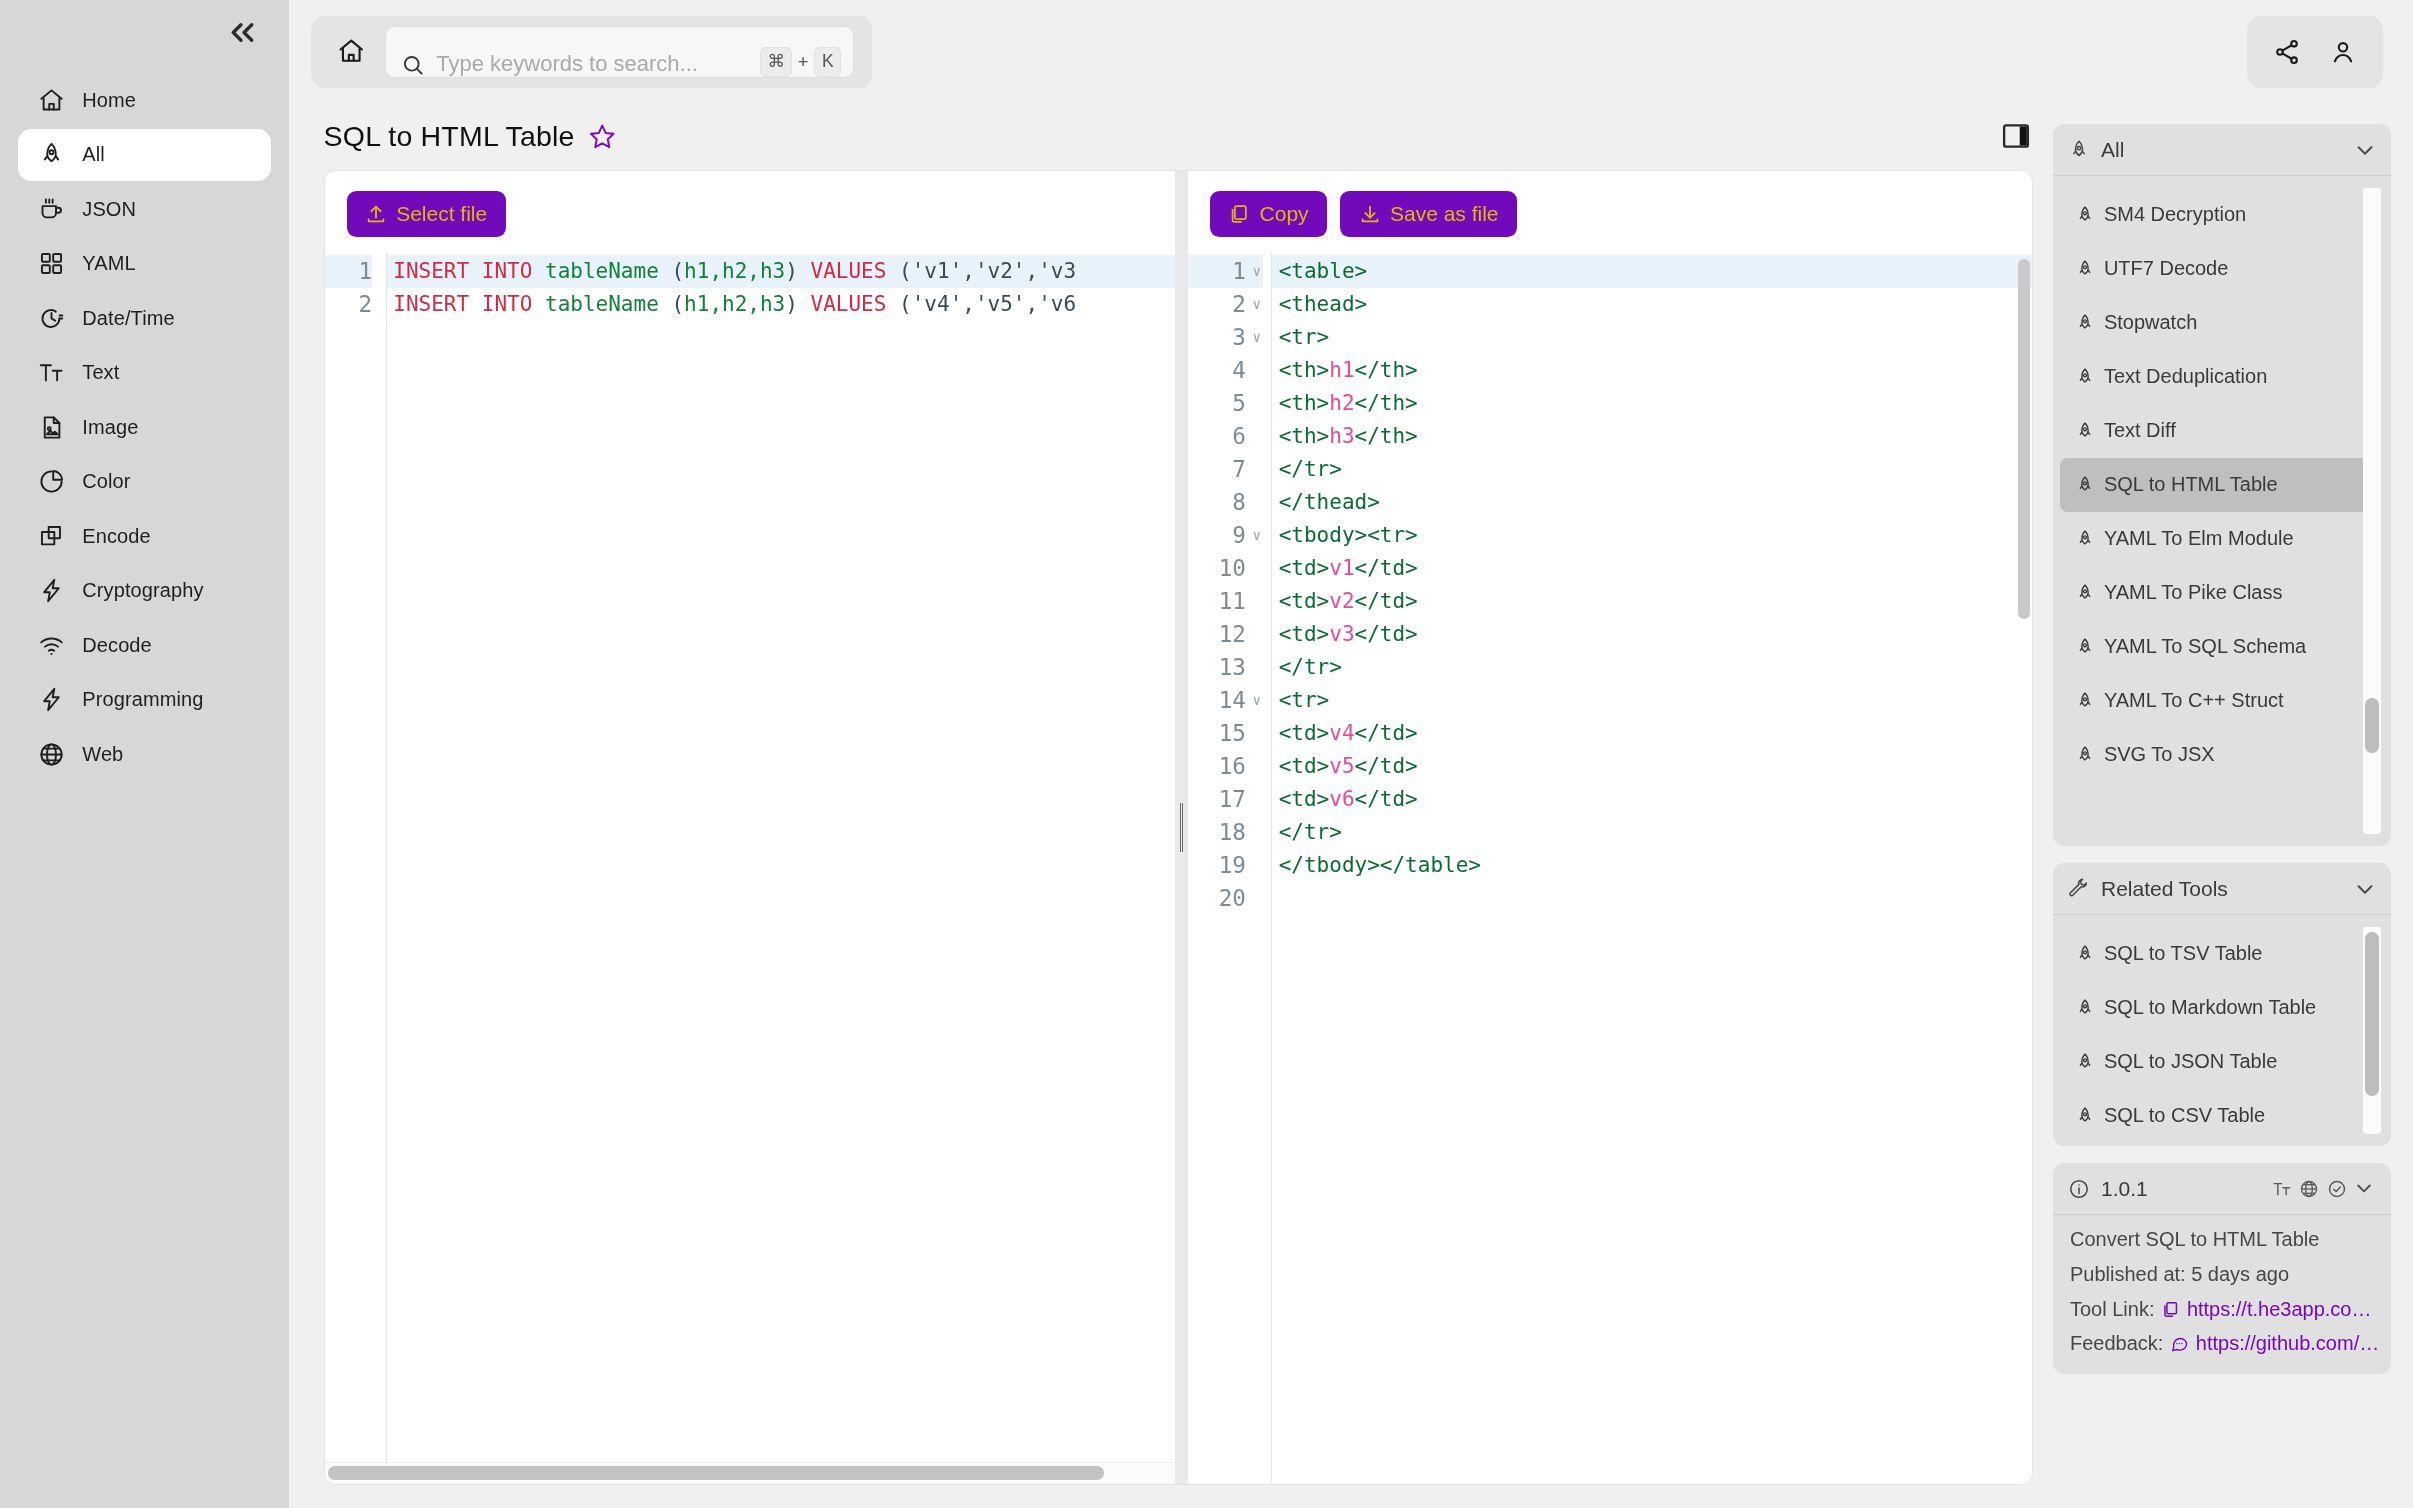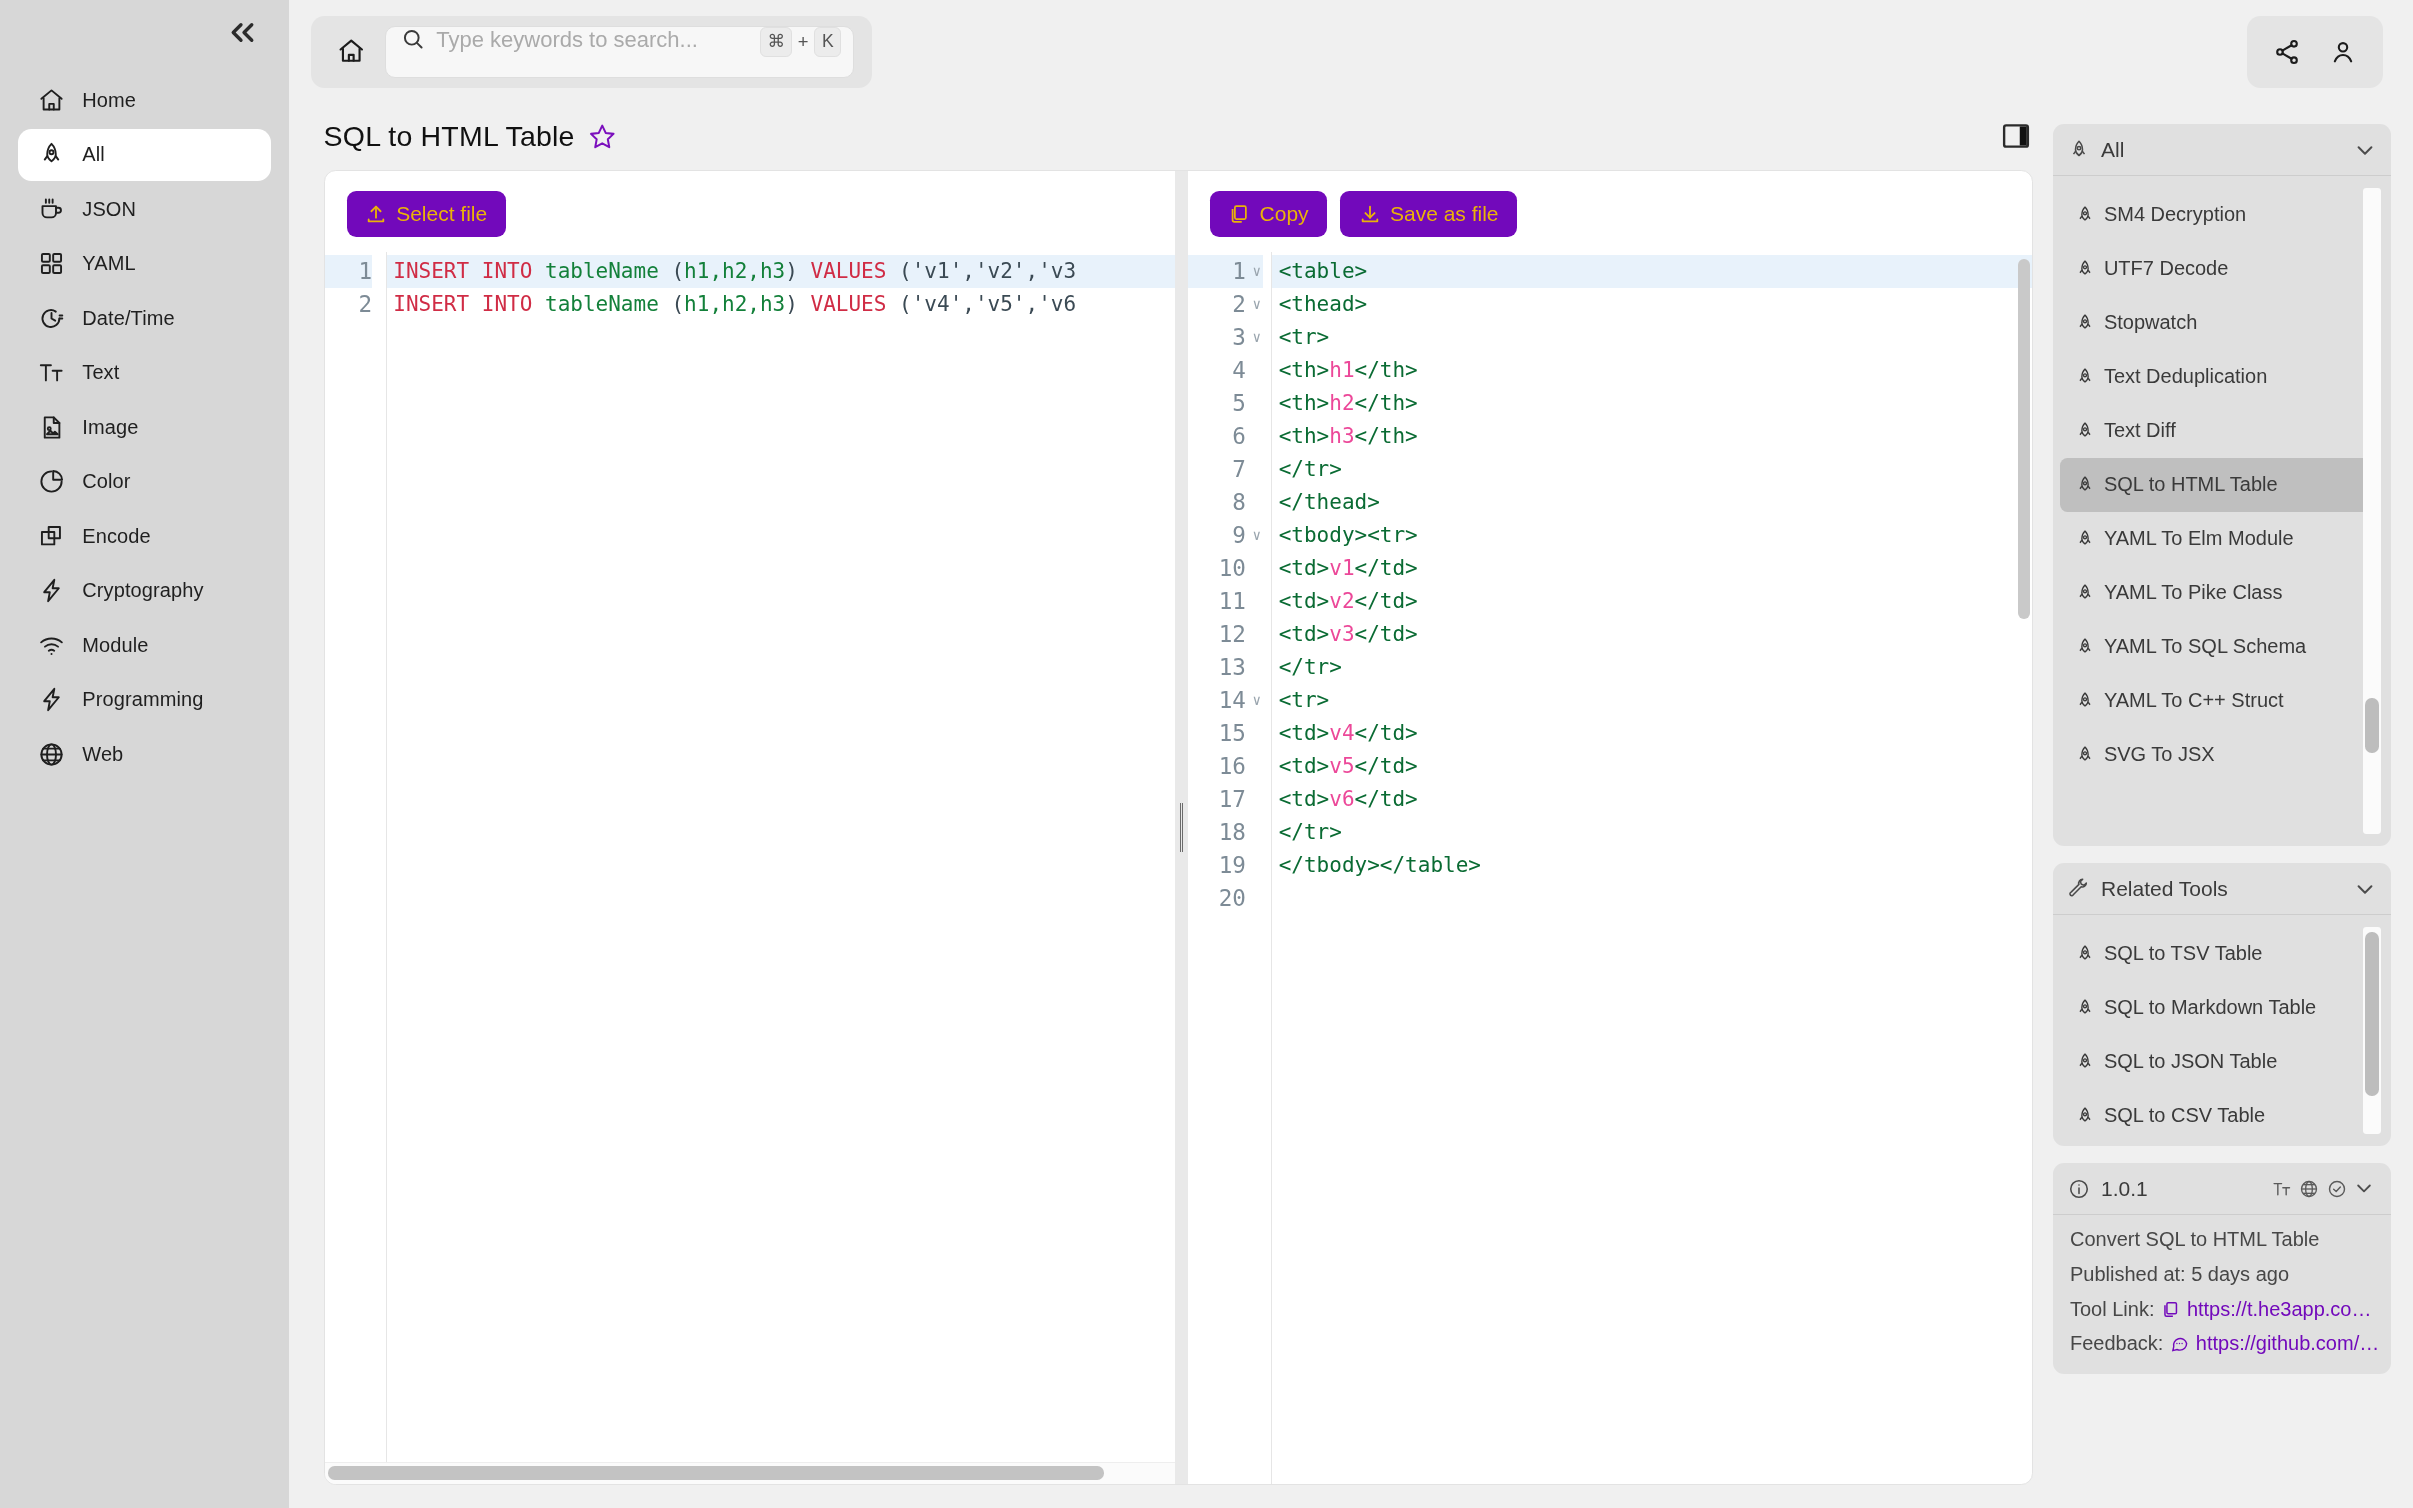--- a/index.html
+++ b/index.html
@@ -58,21 +58,21 @@
     gap: 11.7px;
   }
   .home-btn {
     width: 44px; height: 44px; display: flex; align-items: center; justify-content: center;
     cursor: pointer; color: #1c1c1c;
   }
   .home-btn svg { width: 28.5px; height: 28.5px; }
   .search-box {
     width: 469px; height: 52px; background: #f7f7f7;
     border: 0.8px solid #dedede; border-radius: 10px;
-    display: flex; align-items: flex-start; gap: 11.7px;
+    display: flex; align-items: flex-end; gap: 11.7px;
     padding: 0 11.7px 0 15px; cursor: text;
   }
   .search-icon { width: 23.5px; height: 23.5px; color: #3a3a3a; flex: 0 0 23.5px; }
   .search-icon svg { width: 23.5px; height: 23.5px; display: block; }
   .search-input {
     flex: 1; border: none; outline: none; background: transparent;
     font-size: 22px; color: #1c1c1c; font-family: "Liberation Sans", sans-serif;
   }
   .search-input::placeholder { color: #aaaaaa; }
   .kbd-group { display: flex; align-items: center; gap: 5.9px; }
@@ -323,21 +323,21 @@
         </div>
         <div class="nav-item">
           <span class="nav-icon">
             <svg viewBox="0 0 24 24" fill="none" stroke="currentColor" stroke-width="1.7" stroke-linecap="round" stroke-linejoin="round">
               <path d="M2.8 9.2a14 14 0 0 1 18.4 0"></path>
               <path d="M6.2 13a9.2 9.2 0 0 1 11.6 0"></path>
               <path d="M9.6 16.6a4.2 4.2 0 0 1 4.8 0"></path>
               <circle cx="12" cy="19.6" r="0.9" fill="currentColor" stroke="none"></circle>
             </svg>
           </span>
-          <span>Module</span>
+          <span>Decode</span>
         </div>
         <div class="nav-item">
           <span class="nav-icon">
             <svg viewBox="0 0 24 24" fill="none" stroke="currentColor" stroke-width="1.7" stroke-linecap="round" stroke-linejoin="round">
               <path d="M14.5 2.5 5.5 13.5h5L9 21.5l9.5-11.5h-5.5z"></path>
             </svg>
           </span>
           <span>Programming</span>
         </div>
         <div class="nav-item">

